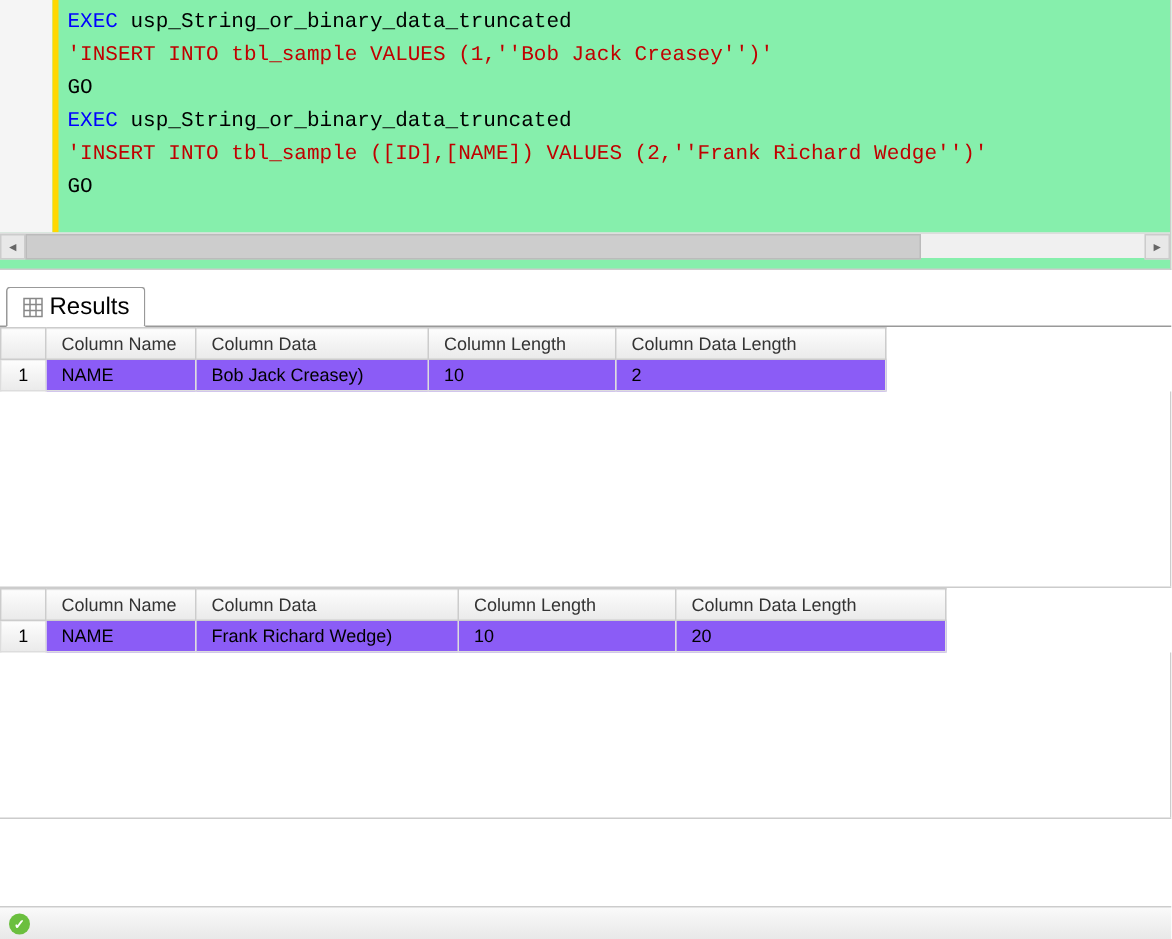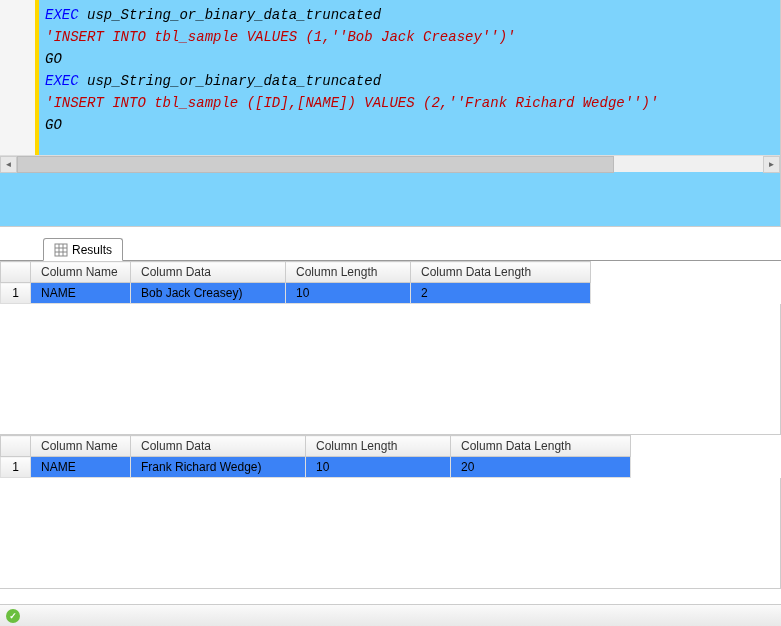--- a/index.html
+++ b/index.html
@@ -10,28 +10,27 @@
     body {
       font-family: 'Segoe UI', Tahoma, sans-serif;
       font-size: 12px;
       background: #fff;
       width: 781px;
       height: 626px;
       overflow: hidden;
       position: relative;
     }
     .editor-pane {
-      height: 227px;
-      background: #7dd3fc;
+      height: 180px;
+      background: #86efac;
       border: 1px solid #ccc;
       border-top: none;
       border-left: none;
       overflow: auto;
       position: relative;
-      font-style: italic;
     }
     .editor-content {
       display: flex;
       height: 155px;
     }
     .gutter {
       width: 35px;
       background: #f5f5f5;
     }
     .yellow-bar {
@@ -92,23 +91,22 @@
     .tab {
       display: flex;
       align-items: center;
       gap: 4px;
       padding: 4px 10px 3px;
       border: 1px solid #999;
       border-bottom: none;
       background: linear-gradient(to bottom, #fff, #f4f4f4);
       margin-right: 2px;
       border-radius: 3px 3px 0 0;
-      font-size: 12px;
+      font-size: 16px;
       cursor: pointer;
-      margin-left: 39px;
     }
     .tab.active {
       background: #fff;
       position: relative;
       top: 1px;
       border-bottom: 1px solid #fff;
     }
     .tab-icon {
       width: 14px;
       height: 14px;
@@ -131,21 +129,21 @@
       background: linear-gradient(to bottom, #fdfdfd, #eaeaea);
       border: 1px solid #ccc;
       padding: 3px 10px;
       text-align: left;
       font-weight: normal;
       color: #333;
     }
     .grid-table td {
       border: 1px solid #ddd;
       padding: 3px 10px;
-      background: #3b82f6;
+      background: #8b5cf6;
     }
     .row-header {
       background: linear-gradient(to bottom, #fdfdfd, #eaeaea) !important;
       text-align: center;
       width: 30px;
     }
     .corner-cell {
       background: linear-gradient(to bottom, #fdfdfd, #eaeaea);
       border: 1px solid #ccc;
       width: 30px;

